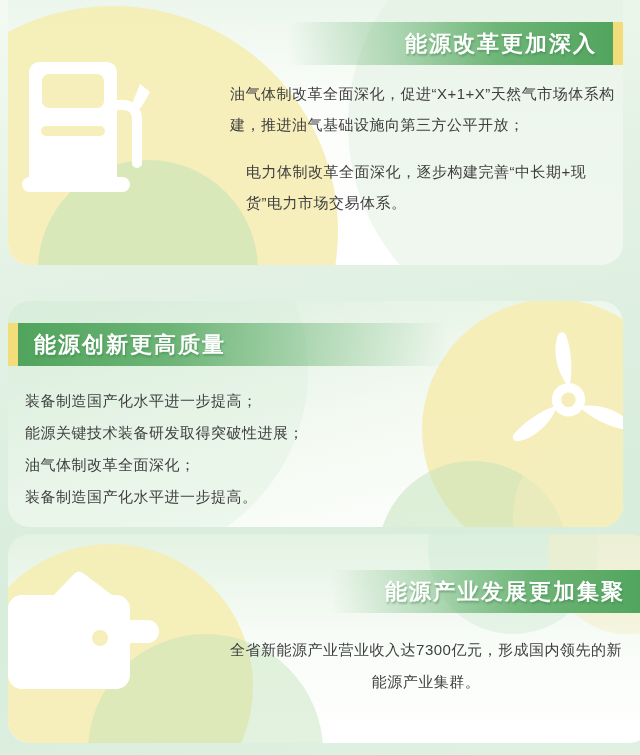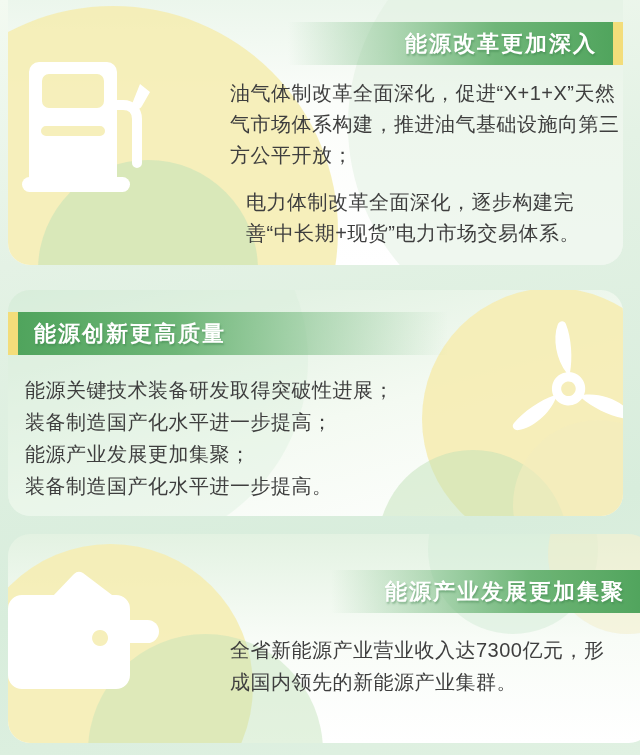--- a/index.html
+++ b/index.html
@@ -2,33 +2,33 @@
 <html><head>
 <meta charset="utf-8">
 <style>
   html,body{margin:0;padding:0;}
   body{font-family:"Liberation Sans","DejaVu Sans",sans-serif;}
   .page{position:relative;width:640px;height:755px;overflow:hidden;
     background:linear-gradient(168deg,#f3faf1 0%,#e4f2e5 30%,#d8eddc 70%,#e0f1e2 100%);}
   .card{position:absolute;left:8px;width:615px;border-radius:22px;overflow:hidden;
     background:linear-gradient(180deg,#e7f4e8 0%,#fbfdfa 45%,#ffffff 100%);}
   .card1{top:-30px;height:295px;}
-  .card2{top:290px;height:226px;background:linear-gradient(165deg,#d9eddb 0%,#f4faf2 55%,#ffffff 100%);font-family:Liberation Serif, serif;}
+  .card2{top:301px;height:226px;background:linear-gradient(165deg,#d9eddb 0%,#f4faf2 55%,#ffffff 100%);font-family:Liberation Serif, serif;}
   .card3{top:534px;height:209px;background:linear-gradient(180deg,#e3f2e2 0%,#f8fcf7 50%,#ffffff 100%);padding-left:28px;}
   .circ{position:absolute;border-radius:50%;z-index:0;}
   .content{position:absolute;z-index:1;}
   .badge{position:absolute;z-index:2;height:43px;display:flex;align-items:center;
     font-size:22px;font-weight:bold;color:#ffffff;letter-spacing:2px;
     text-shadow:1px 2px 2px rgba(55,125,70,.45);}
   .badge-right{background:linear-gradient(90deg,rgba(87,169,99,0) 0%,rgba(110,182,120,.45) 30%,rgba(90,171,101,.85) 62%,#4ea35b 100%);}
   .badge-left{background:linear-gradient(90deg,#4ea35b 0%,rgba(90,171,101,.85) 38%,rgba(110,182,120,.45) 70%,rgba(87,169,99,0) 100%);}
   .badge-text-r{flex:1;text-align:right;padding-right:16px;}
   .badge-text-l{flex:1;text-align:left;padding-left:16px;}
   .accent-bar{width:10px;height:43px;background:#f3dd7a;flex:0 0 auto;}
-  .body-text{color:#3e3e3e;font-size:20px;line-height:31px;letter-spacing:.5px;}
+  .body-text{color:#3e3e3e;font-size:15px;line-height:31px;letter-spacing:.5px;}
   .line{white-space:nowrap;}
   .icon-wrap{position:absolute;z-index:1;}
 </style>
 </head>
 <body>
 
 <div class="page">
 
   <div class="card card1">
     <div class="circ" style="left:-120px;top:36px;width:450px;height:450px;background:rgba(245,237,178,.88);"></div>
@@ -74,23 +74,23 @@
         <g fill="#ffffff" transform="rotate(-6,60,66)">
           <path fill-rule="evenodd" d="M60,50 a16,16 0 1 0 0.1,0 Z M60,59 a7,7 0 1 1 -0.1,0 Z"></path>
           <path d="M60,51 C51,37 50,16 56,4 C58,0 63,0 64,4 C68,18 67,38 63,51 Z"></path>
           <path d="M60,51 C51,37 50,16 56,4 C58,0 63,0 64,4 C68,18 67,38 63,51 Z" transform="rotate(120,60,66)"></path>
           <path d="M60,51 C51,37 50,16 56,4 C58,0 63,0 64,4 C68,18 67,38 63,51 Z" transform="rotate(240,60,66)"></path>
         </g>
       </svg>
     </div>
 
     <div class="content body-text" style="left:17px;top:84px;line-height:32px;">
+      <div class="line">装备制造国产化水平进一步提高；</div>
       <div class="line">能源关键技术装备研发取得突破性进展；</div>
-      <div class="line">装备制造国产化水平进一步提高；</div>
-      <div class="line">能源产业发展更加集聚；</div>
+      <div class="line">油气体制改革全面深化；</div>
       <div class="line">装备制造国产化水平进一步提高。</div>
     </div>
   </div>
 
   <div class="card card3">
     <div class="circ" style="left:-40px;top:10px;width:285px;height:285px;background:rgba(245,237,180,.9);"></div>
     <div class="circ" style="left:80px;top:100px;width:235px;height:235px;background:rgba(193,226,184,.45);"></div>
     <div class="circ" style="left:420px;top:-70px;width:170px;height:170px;background:rgba(214,237,216,.55);"></div>
     <div class="circ" style="left:540px;top:-60px;width:160px;height:160px;background:rgba(243,238,200,.5);"></div>
 
@@ -103,17 +103,17 @@
       <svg width="170" height="125" viewBox="0 0 170 125">
         <path fill="#ffffff" d="M44,29 L66,6 Q70,2 75,5 L104,27 Z"></path>
         <path fill="#ffffff" fill-rule="evenodd" d="
           M14,27 h94 a14,14 0 0 1 14,14 v66 a14,14 0 0 1 -14,14 h-94 a14,14 0 0 1 -14,-14 v-66 a14,14 0 0 1 14,-14 Z
           M92,62 a8,8 0 1 0 0.1,0 Z"></path>
         <rect x="110" y="52" width="41" height="23" rx="11.5" fill="#ffffff"></rect>
       </svg>
     </div>
 
     <div class="content body-text" style="left:222px;top:100px;width:392px;line-height:32px;">
-      <p style="margin:0;">全省新能源产业营业收入达7300亿元，形成国内领先的新能源产业集群。</p>
+      <p style="margin:0;text-align:center;">全省新能源产业营业收入达7300亿元，形成国内领先的新能源产业集群。</p>
     </div>
   </div>
 
 </div>
 
 </body></html>

